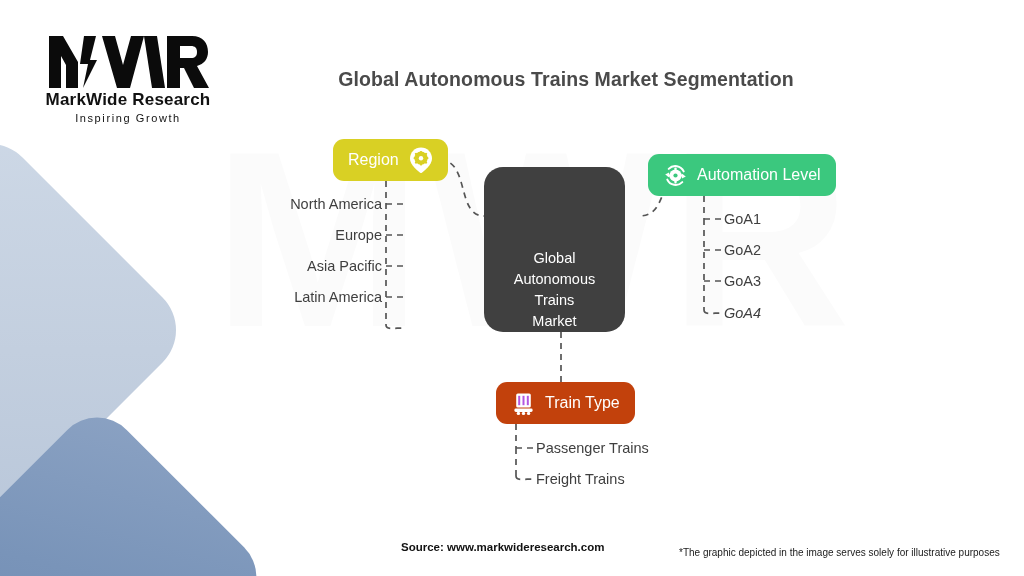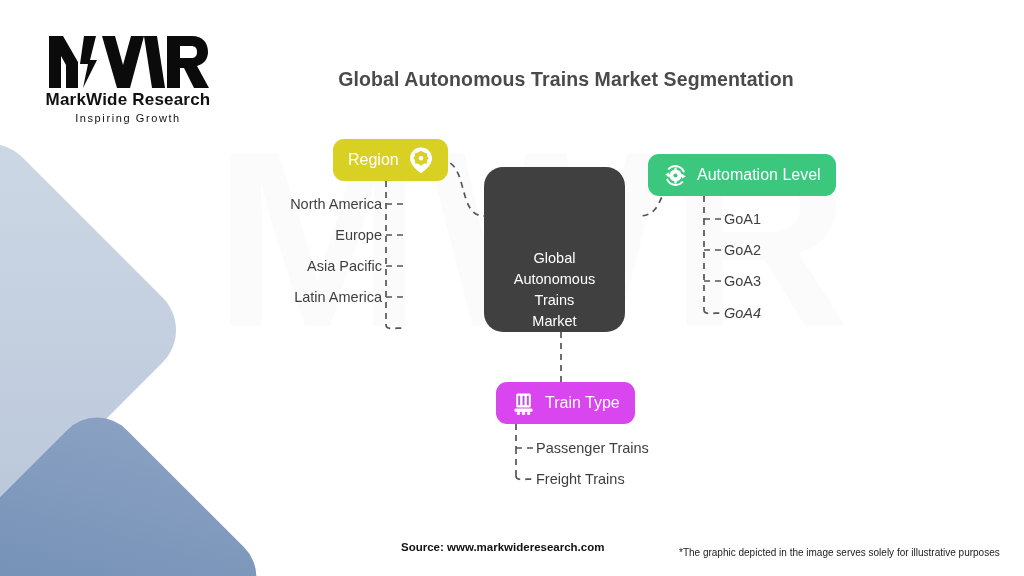--- a/index.html
+++ b/index.html
@@ -306,21 +306,21 @@
       </svg>
     </span>
     <span class="badge-label">Automation Level</span>
   </div>
 
   <div class="leaf" style="left:724px; top:211px;">GoA1</div>
   <div class="leaf" style="left:724px; top:242px;">GoA2</div>
   <div class="leaf" style="left:724px; top:273px;">GoA3</div>
   <div class="leaf" style="left:724px; top:305px;font-style:italic;">GoA4</div>
 
-  <div class="badge" id="badge-traintype" style="background:#d946ef;">
+  <div class="badge" id="badge-traintype" style="background:#c2410c;">
     <span class="badge-icon">
       <svg width="25" height="25" viewBox="0 0 25 25">
         <g fill="#ffffff">
           <rect x="5.2" y="2.4" width="14.6" height="14.2" rx="1.6"></rect>
         </g>
         <g fill="#b456e0">
           <rect x="7.2" y="4.8" width="2.0" height="9.4"></rect>
           <rect x="11.5" y="4.8" width="2.0" height="9.4"></rect>
           <rect x="15.8" y="4.8" width="2.0" height="9.4"></rect>
         </g>

